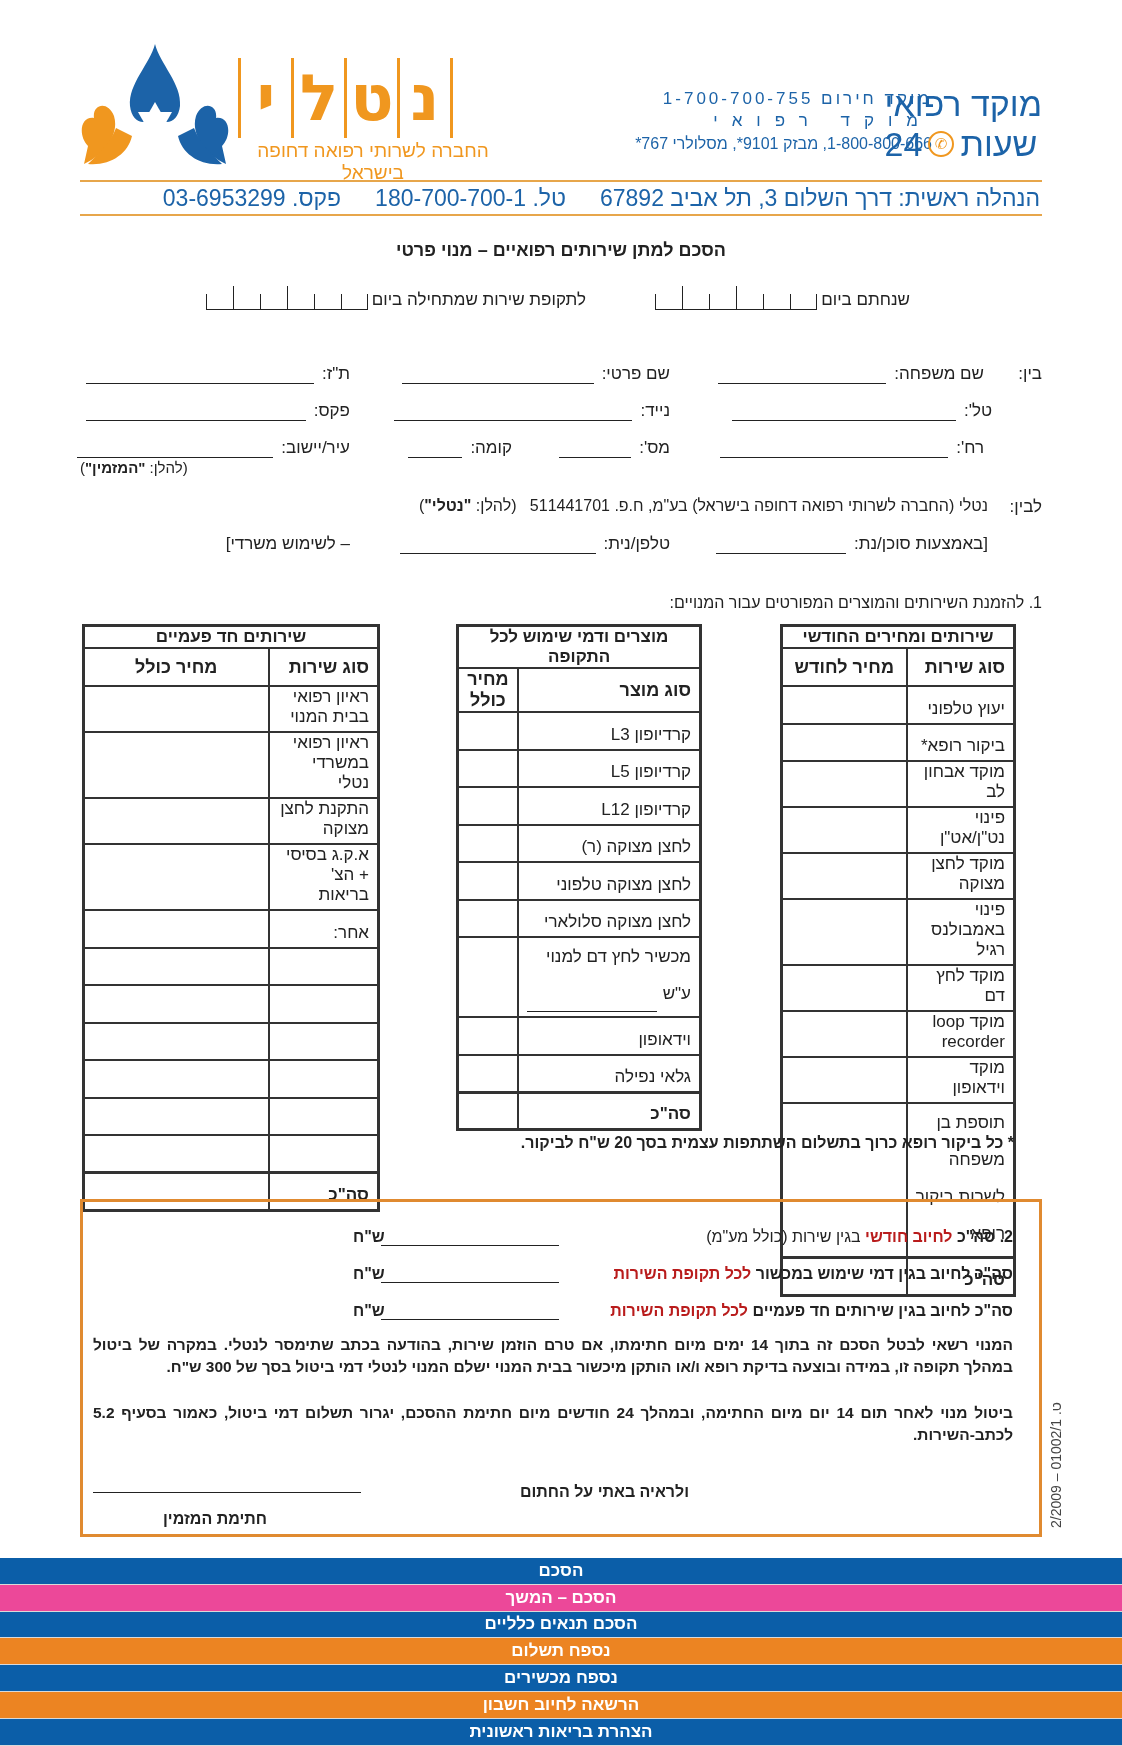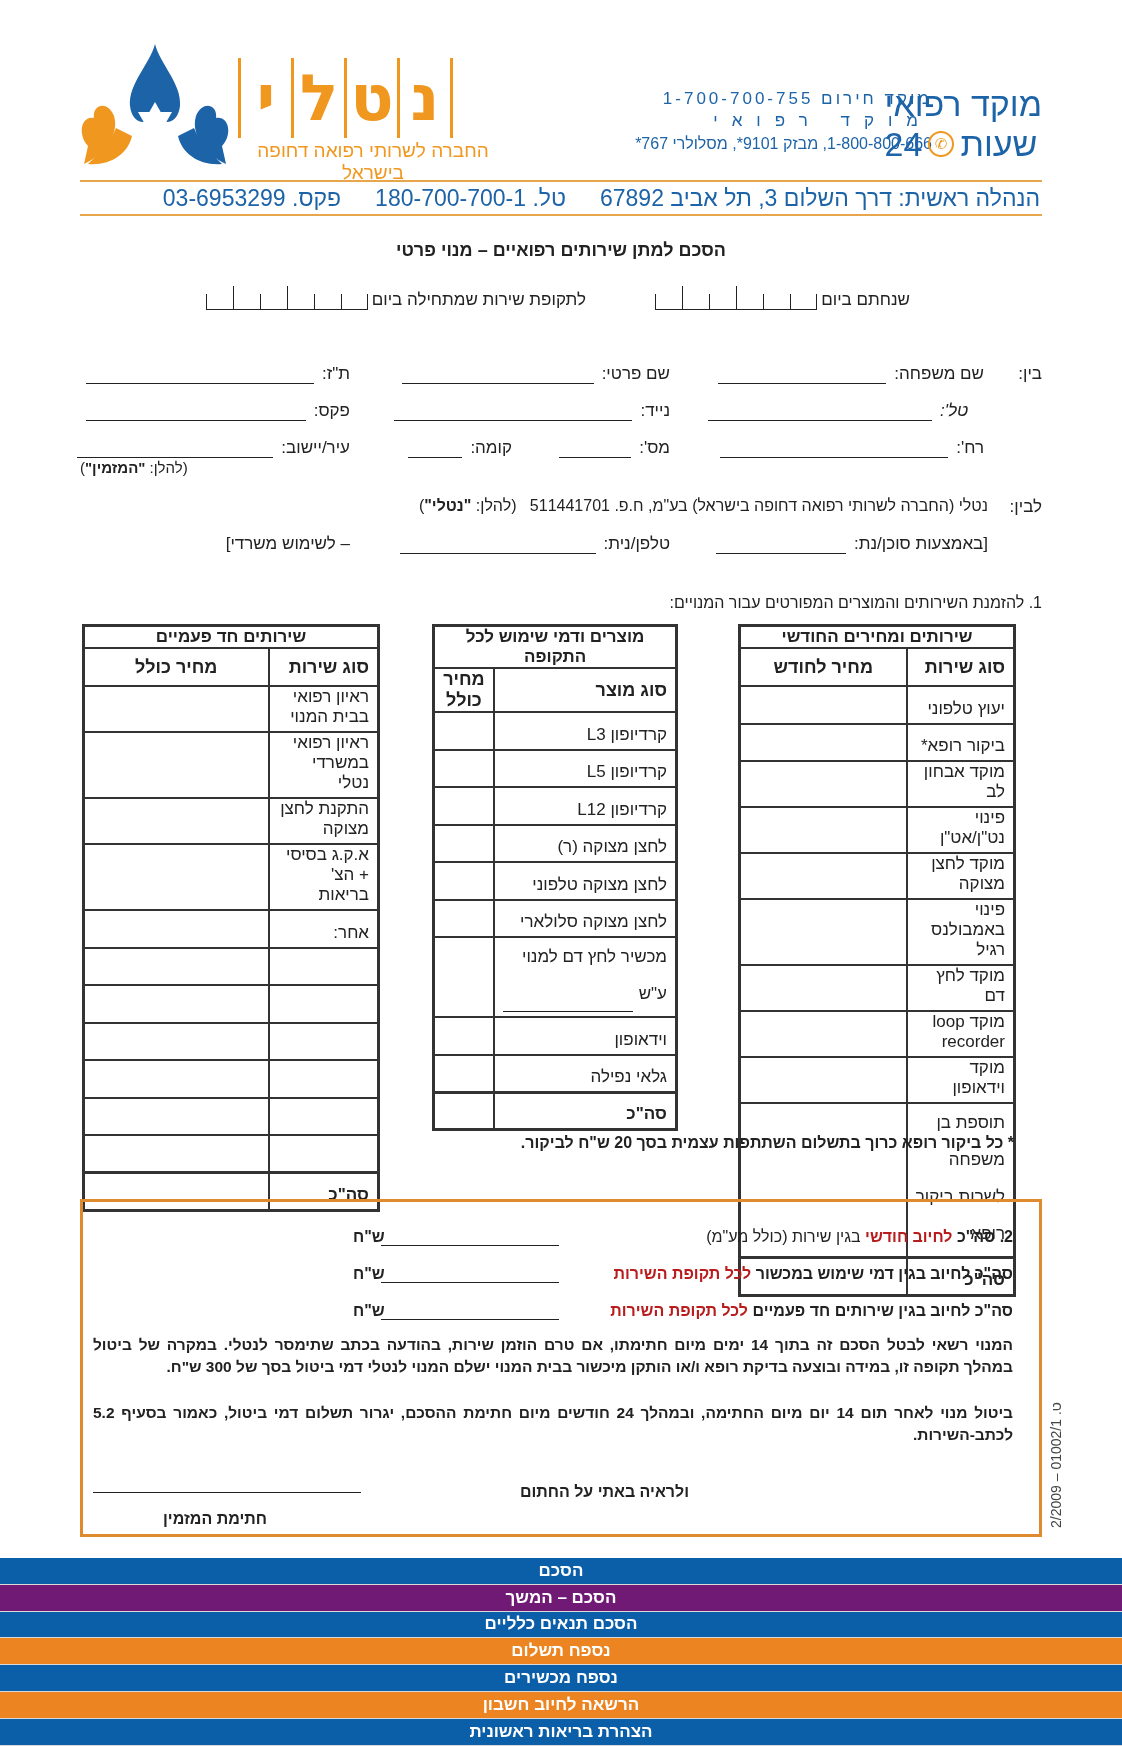--- a/index.html
+++ b/index.html
@@ -157,21 +157,21 @@
 </div>
 <div class="abs field" style="right:452px;top:364px;">
   <span>שם פרטי:</span>
     <span class="line" style="width:192px;"></span>
 </div>
 <div class="abs field" style="right:772px;top:364px;">
   <span>ת"ז:</span>
     <span class="line" style="width:228px;"></span>
 </div>
 
-<div class="abs field" style="right:154px;top:401px;font-style:italic;">
+<div class="abs field" style="right:130px;top:401px;">
   <span>טל':</span>
     <span class="line" style="width:224px;"></span>
 </div>
 <div class="abs field" style="right:452px;top:401px;">
   <span>נייד:</span>
     <span class="line" style="width:238px;"></span>
 </div>
 <div class="abs field" style="right:772px;top:401px;">
   <span>פקס:</span>
     <span class="line" style="width:220px;"></span>
@@ -211,21 +211,21 @@
 <div class="abs field" style="right:452px;top:534px;">
   <span>טלפן/נית:</span>
     <span class="line" style="width:196px;"></span>
 </div>
 <div class="abs field" style="right:772px;top:534px;">
   <span>– לשימוש משרדי]</span>
 </div>
 
 <div class="abs" style="right:80px;top:594px;font-size:16px;">1.  להזמנת השירותים והמוצרים המפורטים עבור המנויים:</div>
 
-<table class="abs tbl" style="right:106px;width:278px;">
+<table class="abs tbl" style="right:106px;width:236px;">
   <tbody>
       <tr>
         <th colspan="2" class="cap">שירותים ומחירים החודשי</th>
       </tr>
   <tr class="hd">
         <th style="width:108px;">סוג שירות</th>
         <th style="text-align:center;">מחיר לחודש</th>
       </tr>
   <tr>
         <td>יעוץ טלפוני</td>
@@ -270,21 +270,21 @@
         </td>
         <td></td>
       </tr>
   <tr class="tot">
         <td>סה"כ</td>
         <td></td>
       </tr>
 </tbody>
   </table>
 
-<table class="abs tbl" style="right:444px;width:236px;border-radius:27px;">
+<table class="abs tbl" style="right:420px;width:236px;border-radius:27px;">
   <tbody>
       <tr>
         <th colspan="2" class="cap">מוצרים ודמי שימוש לכל התקופה</th>
       </tr>
   <tr class="hd">
         <th style="width:110px;">סוג מוצר</th>
         <th style="text-align:center;">מחיר כולל</th>
       </tr>
   <tr>
         <td>קרדיופון L3</td>
@@ -417,19 +417,19 @@
   <div class="para" style="top:200px;">ביטול מנוי לאחר תום 14 יום מיום החתימה, ובמהלך 24 חודשים מיום חתימת ההסכם, יגרור תשלום דמי ביטול, כאמור בסעיף 5.2 לכתב-השירות.</div>
   <div class="abs" style="right:350px;top:281px;font-size:16px;font-weight:bold;">ולראיה באתי על החתום</div>
   <div class="abs sig-line" style="top:290px;"></div>
   <div class="abs" style="left:80px;top:308px;font-size:16px;font-weight:bold;">חתימת המזמין</div>
 </div>
 
 <div class="abs side-code">2/2009 – 01002/1 .ט</div>
 
 <div class="abs nav">
   <div class="nav-item" style="background:#0b5ea8;">הסכם</div>
-  <div class="nav-item" style="background:#701a75;">הסכם – המשך</div>
+  <div class="nav-item" style="background:#ec4899;">הסכם – המשך</div>
   <div class="nav-item" style="background:#0b5ea8;">הסכם תנאים כלליים</div>
   <div class="nav-item" style="background:#ec8422;">נספח תשלום</div>
   <div class="nav-item" style="background:#0b5ea8;">נספח מכשירים</div>
   <div class="nav-item" style="background:#ec8422;">הרשאה לחיוב חשבון</div>
   <div class="nav-item" style="background:#0b5ea8;">הצהרת בריאות ראשונית</div>
 </div>
 
 </body></html>

